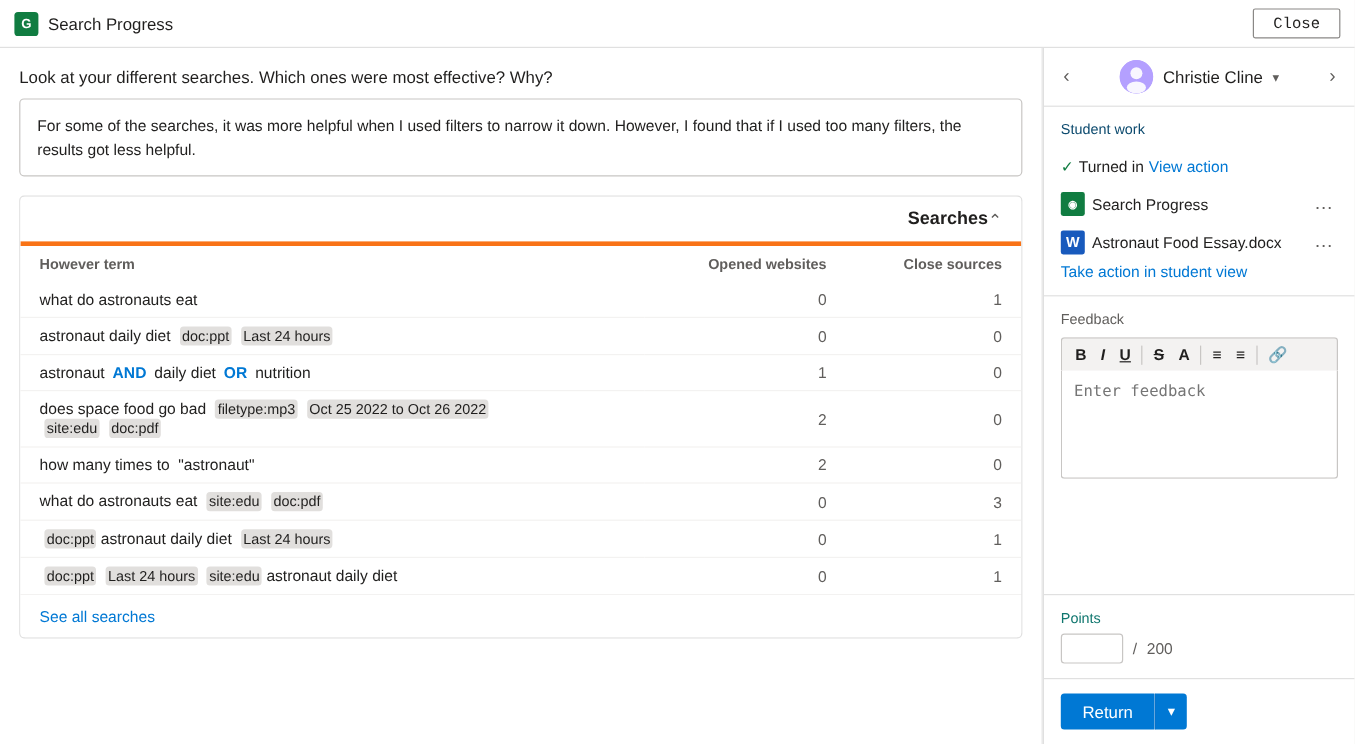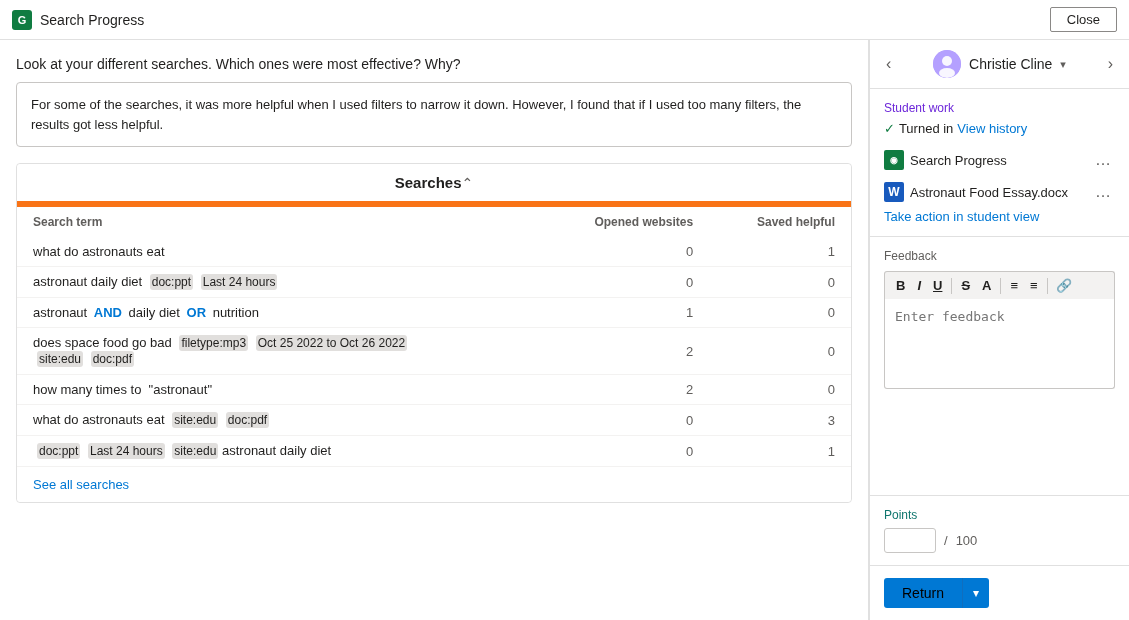--- a/index.html
+++ b/index.html
@@ -10,42 +10,42 @@
       display: flex; align-items: center; justify-content: space-between;
       background: #fff; border-bottom: 1px solid #e0e0e0;
       padding: 0 12px; height: 40px; flex-shrink: 0;
     }
     .top-bar-left { display: flex; align-items: center; gap: 8px; }
     .top-bar-logo { width: 20px; height: 20px; background: #107c41; border-radius: 3px; display: flex; align-items: center; justify-content: center; }
     .top-bar-logo span { color: #fff; font-size: 11px; font-weight: bold; }
     .top-bar-title { font-size: 14px; font-weight: 400; color: #201f1e; }
     .close-button {
       border: 1px solid #8a8886; background: #fff; padding: 4px 16px;
-      font-size: 13px; cursor: pointer; border-radius: 2px; color: #201f1e;
+      font-size: 13px; cursor: pointer; border-radius: 2px; color: #201f1e; font-family: Liberation Mono, monospace;
     }
 
     
     .main-layout { display: flex; flex: 1; overflow: hidden; }
 
     
     .left-panel { flex: 1; overflow-y: auto; padding: 0 12px 12px; background: #fff; border-right: 1px solid #e0e0e0; }
 
     
     .prompt-section { padding: 16px 4px 12px; }
     .prompt-question { font-size: 14px; color: #201f1e; margin-bottom: 10px; }
     .prompt-answer {
       border: 1px solid #c8c6c4; border-radius: 4px; padding: 12px 14px;
       font-size: 13px; color: #201f1e; line-height: 1.5; background: #fff;
     }
 
     
     .searches-section { border: 1px solid #e0e0e0; border-radius: 4px; margin: 4px 4px 0; }
     .searches-header {
-      display: flex; align-items: center; justify-content: center;
-      padding: 10px 16px; border-bottom: 6px solid #f97316; background: #fff;
+      display: flex; align-items: center; justify-content: flex-end;
+      padding: 10px 16px; border-bottom: 4px solid #f97316; background: #fff;
       border-radius: 4px 4px 0 0;
     }
     .searches-header-title { font-size: 15px; font-weight: 600; color: #201f1e; }
     .chevron-up { font-size: 14px; color: #605e5c; }
 
     
     .searches-table { width: 100%; border-collapse: collapse; background: #fff; }
     .searches-table thead tr { border-bottom: 1px solid #e0e0e0; }
     .searches-table th {
       padding: 8px 16px; text-align: left; font-size: 12px; font-weight: 600;
@@ -86,21 +86,21 @@
     }
     .student-avatar {
       width: 28px; height: 28px; border-radius: 50%; background: #b4a0ff;
       display: flex; align-items: center; justify-content: center;
       font-size: 11px; color: #fff; font-weight: 600; overflow: hidden;
     }
     .chevron-down-sm { font-size: 11px; color: #605e5c; }
 
     
     .section { padding: 12px 14px; border-bottom: 1px solid #e0e0e0; }
-    .section-label { font-size: 12px; color: #6d28d9; margin-bottom: 6px; }
+    .section-label { font-size: 12px; color: #0c4a6e; margin-bottom: 16px; }
     .turned-in { display: flex; align-items: center; gap: 4px; font-size: 13px; color: #201f1e; margin-bottom: 8px; }
     .turned-in .check { color: #107c41; }
     .turned-in a { color: #0078d4; text-decoration: none; }
 
     .file-item {
       display: flex; align-items: center; justify-content: space-between;
       padding: 6px 0; gap: 6px;
     }
     .file-item-left { display: flex; align-items: center; gap: 6px; }
     .file-icon-green { width: 20px; height: 20px; background: #107c41; border-radius: 2px; display: flex; align-items: center; justify-content: center; }
@@ -136,21 +136,21 @@
       width: 52px; border: 1px solid #c8c6c4; border-radius: 3px;
       padding: 4px 8px; font-size: 13px; text-align: center; outline: none;
     }
     .points-slash { font-size: 13px; color: #605e5c; }
     .points-max { font-size: 13px; color: #605e5c; }
 
     
     .return-section { padding: 12px 14px; }
     .return-btn-group { display: flex; }
     .return-btn {
-      background: #0078d4; color: #000000; border: none; padding: 7px 18px;
+      background: #0078d4; color: #ffffff; border: none; padding: 7px 18px;
       font-size: 14px; cursor: pointer; border-radius: 3px 0 0 3px;
     }
     .return-dropdown {
       background: #0078d4; color: #fff; border: none; border-left: 1px solid #106ebe;
       padding: 7px 10px; cursor: pointer; border-radius: 0 3px 3px 0;
       font-size: 12px;
     }
   </style>
 </head>
 <body>
@@ -176,23 +176,23 @@
 
     <div class="searches-section">
       <div class="searches-header">
         <span class="searches-header-title">Searches</span>
         <span class="chevron-up">⌃</span>
       </div>
 
       <table class="searches-table">
         <thead>
           <tr>
-            <th>Search term</th>
+            <th>However term</th>
             <th class="right">Opened websites</th>
-            <th class="right">Saved helpful</th>
+            <th class="right">Close sources</th>
           </tr>
         </thead>
         <tbody>
 
           <tr>
             <td>what do astronauts eat</td>
             <td class="right">0</td>
             <td class="right">1</td>
           </tr>
 
@@ -241,20 +241,29 @@
           <tr>
             <td>
               what do astronauts eat
               <span class="tag">site:edu</span>
               <span class="tag">doc:pdf</span>
             </td>
             <td class="right">0</td>
             <td class="right">3</td>
           </tr>
 
+          <tr>
+            <td>
+              <span class="tag">doc:ppt</span>
+              astronaut daily diet
+              <span class="tag">Last 24 hours</span>
+            </td>
+            <td class="right">0</td>
+            <td class="right">1</td>
+          </tr>
 
           <tr>
             <td>
               <span class="tag">doc:ppt</span>
               <span class="tag">Last 24 hours</span>
               <span class="tag">site:edu</span>
               astronaut daily diet
             </td>
             <td class="right">0</td>
             <td class="right">1</td>
@@ -282,21 +291,21 @@
         <span class="chevron-down-sm">▾</span>
       </button>
       <button class="nav-arrow">›</button>
     </div>
 
     <div class="section">
       <div class="section-label">Student work</div>
       <div class="turned-in">
         <span class="check">✓</span>
         <span>Turned in</span>
-        <a href="#">View history</a>
+        <a href="#">View action</a>
       </div>
 
       
       <div class="file-item">
         <div class="file-item-left">
           <div class="file-icon-green">
             <span>◉</span>
           </div>
           <span class="file-name">Search Progress</span>
         </div>
@@ -333,21 +342,21 @@
         <button class="tb-btn">🔗</button>
       </div>
       <textarea class="feedback-area" placeholder="Enter feedback" style=""></textarea>
     </div>
 
     <div class="points-section">
       <div class="points-label">Points</div>
       <div class="points-row">
         <input class="points-input" type="text" value="" style="">
         <span class="points-slash">/</span>
-        <span class="points-max">100</span>
+        <span class="points-max">200</span>
       </div>
     </div>
 
     <div class="return-section">
       <div class="return-btn-group">
         <button class="return-btn">Return</button>
         <button class="return-dropdown">▾</button>
       </div>
     </div>
 

